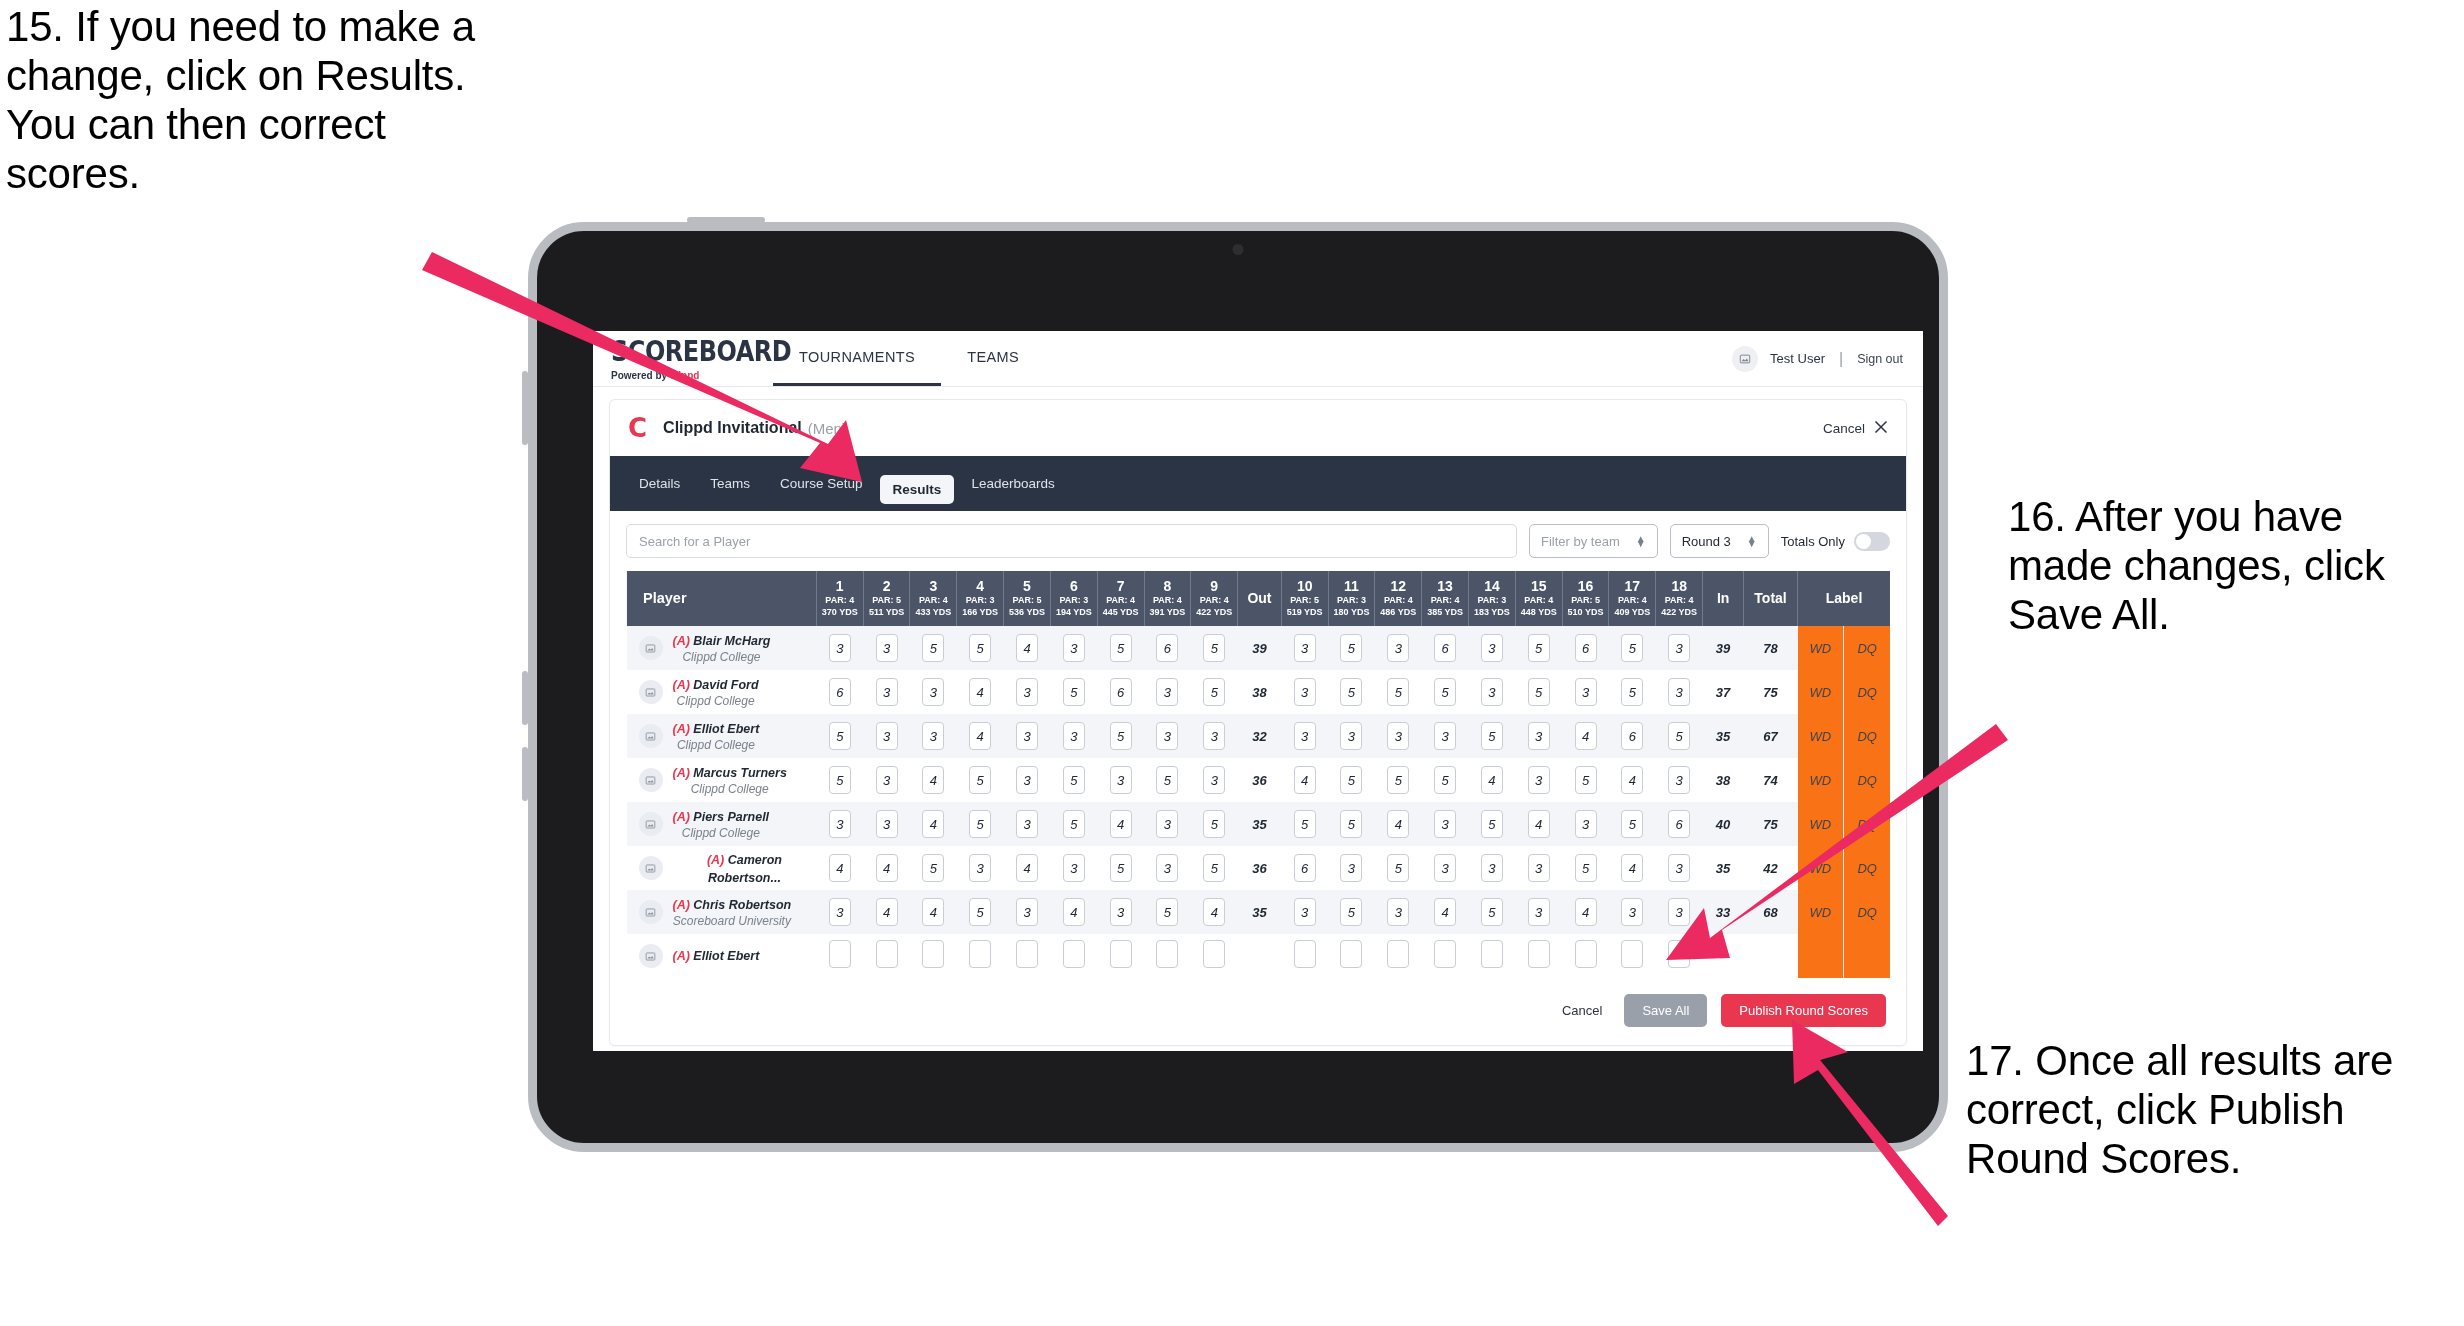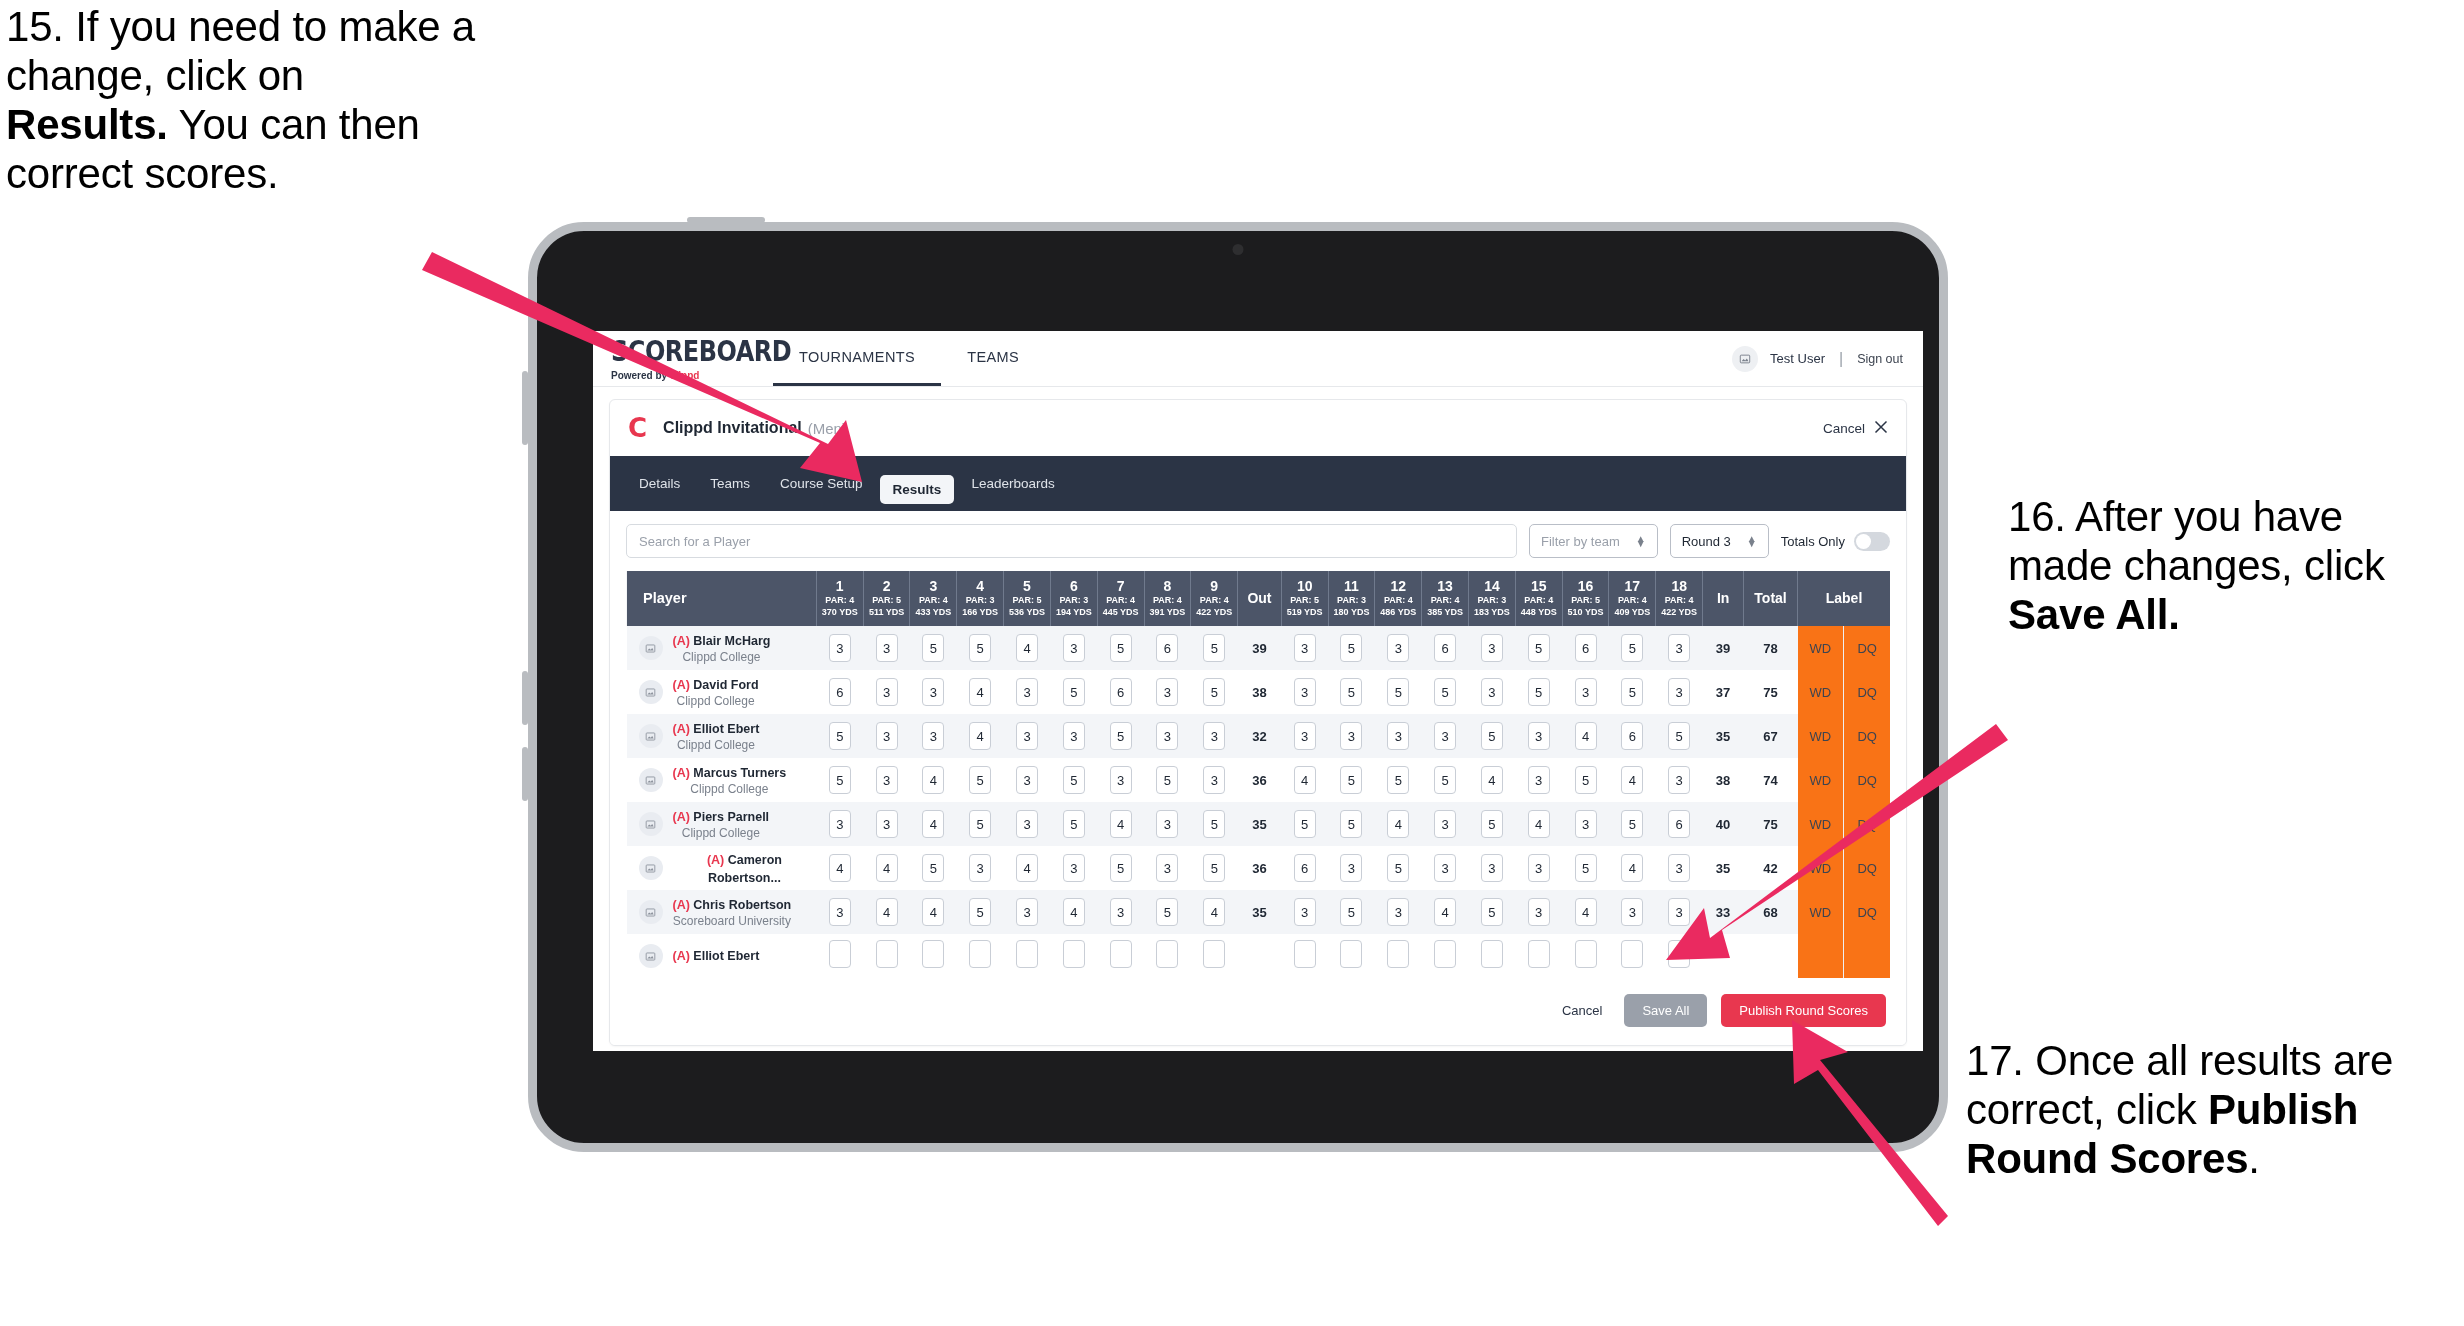--- a/index.html
+++ b/index.html
@@ -6,21 +6,21 @@
   html, body {
     width: 2464px; height: 1326px;
     background: #ffffff;
     font-family: "Liberation Sans", sans-serif;
     overflow: hidden;
   }
   .page { position: relative; width: 2464px; height: 1326px; }
 
   
   .callout { position: absolute; color: #000; font-size: 42px; line-height: 1.17; letter-spacing: -0.2px; }
-  .callout b { font-weight: 700; }
+  .callout b { font-weight: 400; }
   #callout-15 { left: 6px;  top: 2px;   width: 470px; }
   #callout-16 { left: 2008px; top: 476px; width: 430px; margin-top: 16px; }
   #callout-17 { left: 1966px; top: 1036px; width: 500px; }
 
   
   .arrow-svg { position: absolute; left: 0; top: 0; width: 2464px; height: 1326px; pointer-events: none; }
 
   
   .tablet {
     position: absolute; left: 528px; top: 222px;
@@ -113,21 +113,21 @@
   table.score th, table.score td { text-align: center; vertical-align: middle; }
 
   thead th { background: #4c5568; color: #fff; padding: 7px 0 8px; border-left: 1px solid #67708110; }
   thead th.player-col { text-align: left; padding-left: 16px; font-size: 14.5px; font-weight: 600; }
   .hnum { font-size: 14px; font-weight: 700; line-height: 1.15; }
   .hpar { font-size: 9px; font-weight: 600; line-height: 1.35; }
   .hyds { font-size: 9px; font-weight: 600; line-height: 1.35; }
   thead th.agg { font-size: 14px; font-weight: 700; background: #4c5568; }
   thead th.sep { border-left: 1px solid #707a8d; }
 
-  tbody tr { height: 44px; }
+  tbody tr { height: 44px; font-style: italic; }
   tbody tr:nth-child(odd)  { background: #f3f5f8; }
   tbody tr:nth-child(even) { background: #ffffff; }
   tbody tr.partial { height: 16px; }
 
   td.player-cell { text-align: left; padding-left: 12px; }
   .pwrap { display: flex; align-items: center; gap: 10px; }
   .picon { width: 24px; height: 24px; border-radius: 50%; background: #e9ecf1; display:flex; align-items:center; justify-content:center; flex: 0 0 auto; }
   .pname { font-size: 12.5px; font-weight: 700; color: #1f2733; line-height: 1.25; }
   .pname .amateur { color: #e8374f; }
   .pteam { font-size: 12px; color: #7a818c; line-height: 1.3; }

